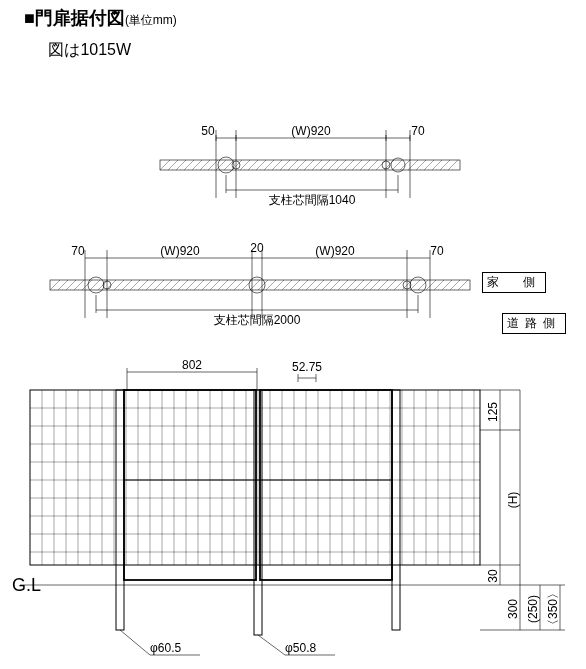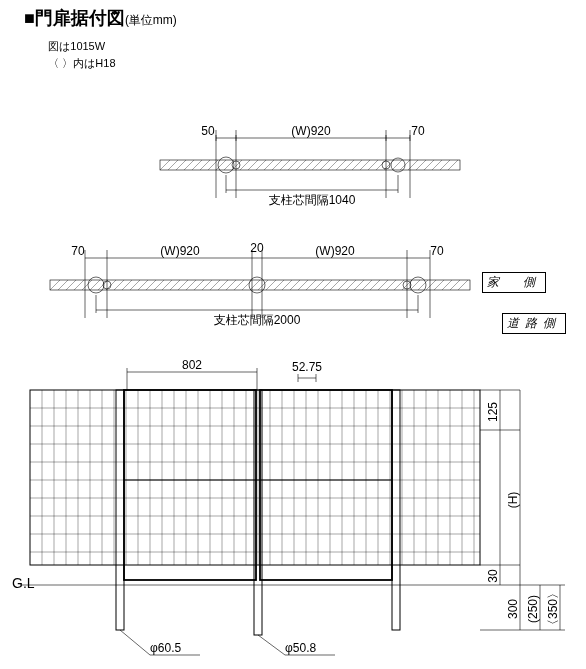--- a/index.html
+++ b/index.html
@@ -9,39 +9,38 @@
     width: 586px;
     height: 669px;
     background: #fff;
     font-family: "Hiragino Kaku Gothic Pro", "Meiryo", sans-serif;
     color: #000;
     position: relative;
     overflow: hidden;
   }
   .title-row { position:absolute; left:24px; top:6px; font-size:18px; font-weight:600; }
   .title-unit { font-size:12px; font-weight:400; }
-  .subtitle { position:absolute; left:48px; top:38px; font-size:11px; line-height:1.5; }
+  .subtitle { position:absolute; left:48px; top:38px; font-size:16px; line-height:1.5; }
   .dim { font-size:12px; text-anchor:middle; }
   .dim-l { font-size:12px; text-anchor:start; }
-  .sidelabel-box { position:absolute; border:1px solid #000; font-size:12px; padding:1px 4px; background:#fff; letter-spacing:6px; text-align:center;font-style:italic;}
+  .sidelabel-box { position:absolute; border:1px solid #000; font-size:12px; padding:1px 4px; background:#fff; letter-spacing:6px; text-align:center;}
   .thin { stroke:#000; stroke-width:0.6; fill:none; }
   .med  { stroke:#000; stroke-width:1; fill:none; }
   .thick{ stroke:#000; stroke-width:1.8; fill:none; }
   .hatch{ stroke:#000; stroke-width:0.35; fill:none; }
-  .glabel { position:absolute; font-size:14px; }
+  .glabel { position:absolute; font-size:18px; }
 </style>
 </head>
 <body>
 
 <div class="title-row">
   <span>■門扉据付図</span><span class="title-unit">(単位mm)</span>
 </div>
 <div class="subtitle">
   <div>図は1015W</div>
-  <div>〈  〉内はH18</div>
 </div>
 
 <svg width="586" height="110" style="position:absolute;left:0;top:120px">
 
   <line class="thin" x1="216" y1="10" x2="216" y2="78"></line>
   <line class="thin" x1="236" y1="10" x2="236" y2="78"></line>
   <line class="thin" x1="386" y1="10" x2="386" y2="78"></line>
   <line class="thin" x1="410" y1="10" x2="410" y2="78"></line>
 
   <line class="thin" x1="216" y1="18" x2="410" y2="18"></line>

